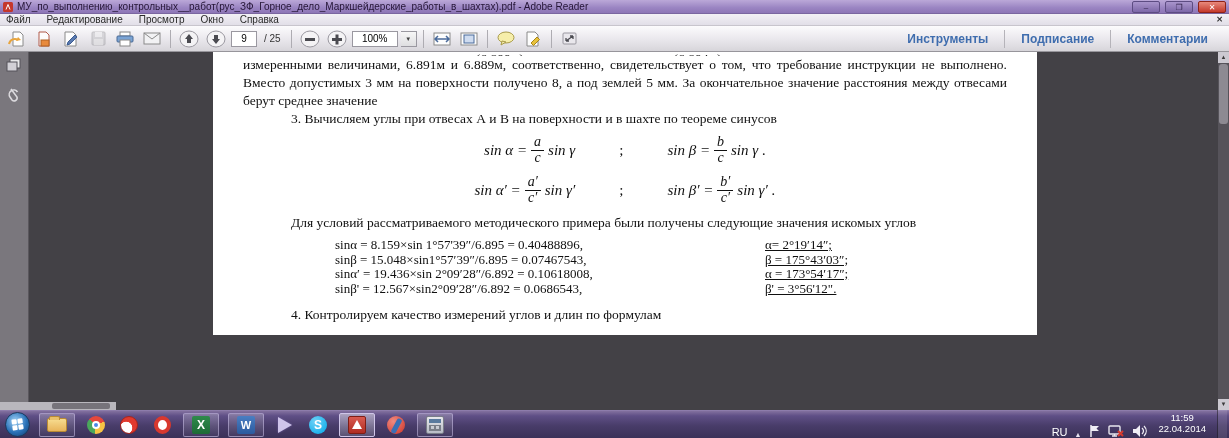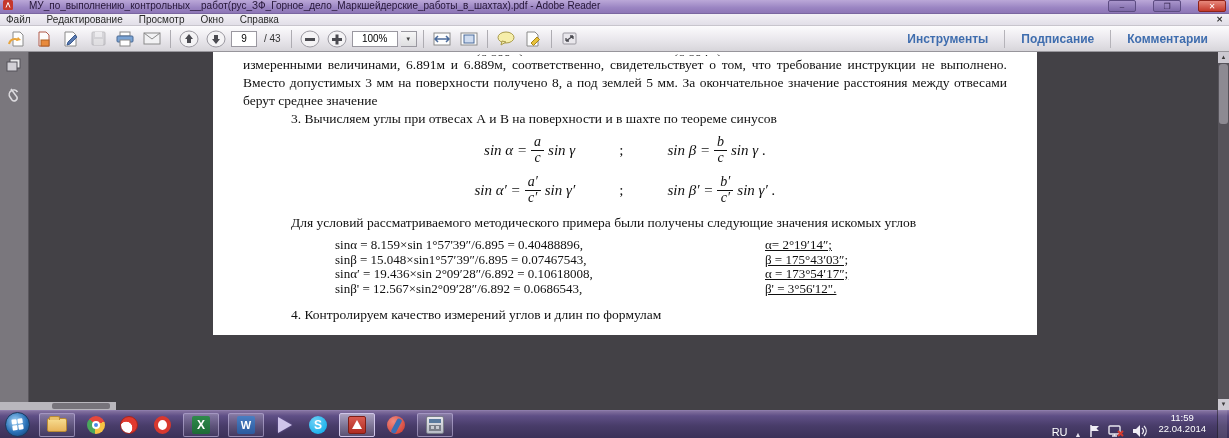--- a/index.html
+++ b/index.html
@@ -1,20 +1,20 @@
 <!DOCTYPE html>
 <html><head>
 <meta charset="utf-8">
 <style>
   * { margin:0; padding:0; box-sizing:border-box; }
   body { font-family:"Liberation Sans", sans-serif; }
   .screen { position:relative; width:1229px; height:438px; overflow:hidden; background:#3c3a3e; }
 
   
-  .titlebar { height:14px; background:linear-gradient(#bba8d8,#9a84c2 60%,#8d76b6); display:flex; align-items:flex-start; padding:0 3px; gap:16px; border-bottom:1px solid #7a66a0; }
+  .titlebar { height:14px; background:linear-gradient(#bba8d8,#9a84c2 60%,#8d76b6); display:flex; align-items:center; padding:0 3px; gap:4px; border-bottom:1px solid #7a66a0; }
   .tb-logo { width:10px; height:10px; flex:0 0 auto; }
   .tb-title { font-size:10px; color:#241536; white-space:nowrap; overflow:hidden; flex:1; line-height:12px; }
   .wc { width:28px; height:12px; border-radius:2px; font-size:8px; line-height:11px; text-align:center; color:#fff; border:1px solid #5d4c82; margin-left:1px; }
   .wc.pur { background:linear-gradient(#a995cc,#7d68a8); color:#2c1d45; }
   .wc.red { background:linear-gradient(#e8897c,#c4392b); border-color:#8e2218; }
 
   
   .menubar { height:12px; background:linear-gradient(#f2f0f5,#e2dfe8); display:flex; align-items:center; padding:0 6px; gap:16px; font-size:10px; color:#2a2a2a; border-bottom:1px solid #c8c5cd; }
   .menu-item { line-height:12px; }
   .menubar .mb-close { margin-left:auto; color:#333; font-size:8px; font-weight:bold; }
@@ -158,21 +158,21 @@
           <path d="M10 4l4 5h-2v4h-4V9H6z" fill="#4a4a50"></path>
         </svg>
     </span>
     <span class="tbtn">
       <svg width="20" height="18">
           <ellipse cx="10" cy="9" rx="9" ry="8" fill="#f4f3f5" stroke="#9a98a0"></ellipse>
           <path d="M10 14l-4-5h2V5h4v4h2z" fill="#4a4a50"></path>
         </svg>
     </span>
     <input class="page-input" value="9" style="">
-    <span class="page-total">/ 43</span>
+    <span class="page-total">/ 25</span>
     <span class="tsep"></span>
     <span class="tbtn">
       <svg width="20" height="18">
           <ellipse cx="10" cy="9" rx="9" ry="8" fill="#f4f3f5" stroke="#9a98a0"></ellipse>
           <rect x="5" y="8" width="10" height="3" fill="#4a4a50"></rect>
         </svg>
     </span>
     <span class="tbtn">
       <svg width="20" height="18">
           <ellipse cx="10" cy="9" rx="9" ry="8" fill="#f4f3f5" stroke="#9a98a0"></ellipse>

